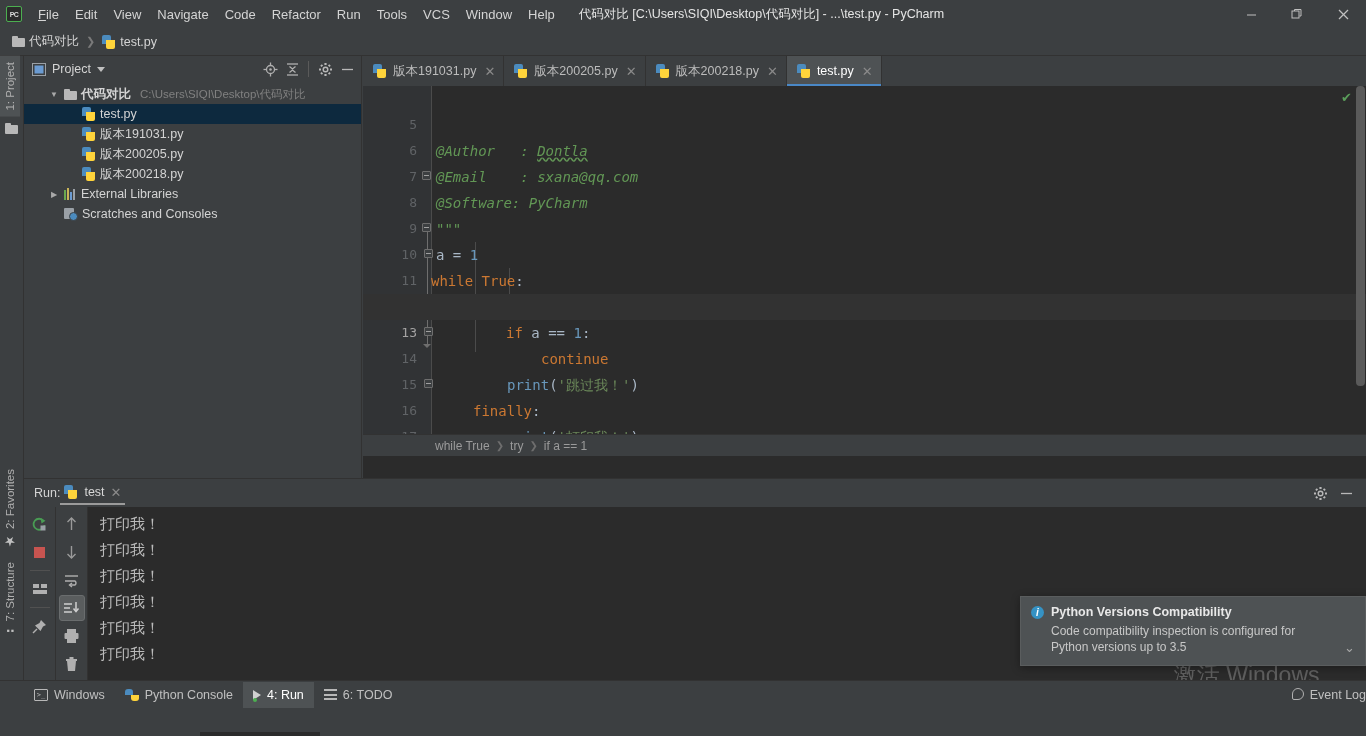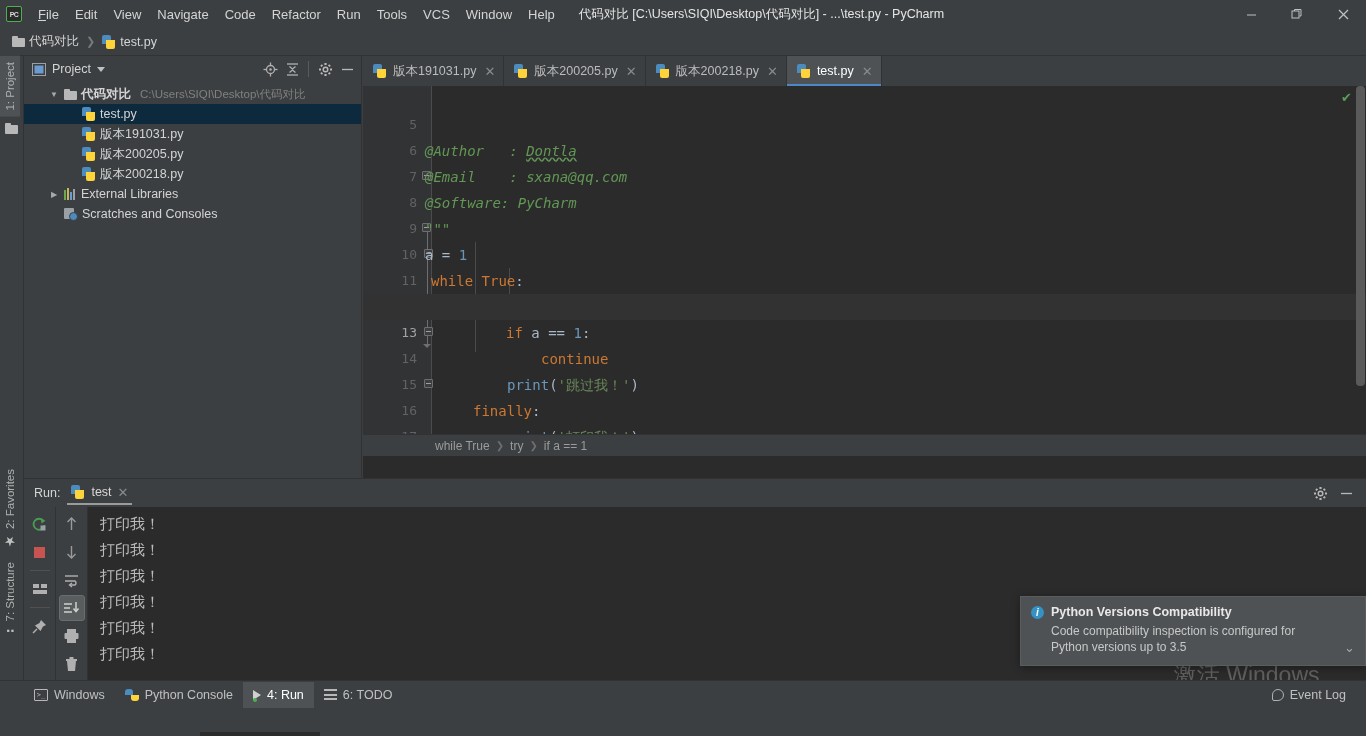--- a/index.html
+++ b/index.html
@@ -186,21 +186,21 @@
   .cl {
     position: relative; height: 26px; line-height: 26px; white-space: pre;
   }
   .cl.current { background: #323232; }
   .ln {
     position: absolute; left: 0; width: 54px; text-align: right;
     color: #606366; font-size: 13px;
     font-family: "DejaVu Sans Mono", "Liberation Mono", monospace;
   }
   .cl.current .ln { color: #a4a3a3; }
-  .ctext { position: absolute; left: 62px; }
+  .ctext { position: absolute; left: 73px; }
   .k-doc { color: #629755; font-style: italic; }
   .k-kw { color: #cc7832; }
   .k-fn { color: #6897bb; }
   .k-num { color: #6897bb; }
   .k-str { color: #6a8759; }
   .k-def { color: #a9b7c6; }
   .squiggle {
     text-decoration: underline wavy #629755;
     text-decoration-skip-ink: none;
   }
@@ -241,21 +241,21 @@
     border-top: 1px solid #323232;
   }
   .bc-sep { color: #6e6e6e; font-size: 10px; }
 
   
   .run-panel {
     position: absolute; left: 24px; top: 478px; width: 1342px; height: 202px;
     background: #3c3f41; border-top: 1px solid #323232;
   }
   .run-header {
-    height: 28px; display: flex; align-items: center; padding-left: 10px; gap: 7px;
+    height: 28px; display: flex; align-items: center; padding-left: 10px; gap: 0;
     position: relative;
   }
   .run-label { font-size: 12.5px; color: #d4d4d4; }
   .run-tab {
     display: flex; align-items: center; gap: 6px; font-size: 12.5px;
     color: #d8d8d8; padding: 3px 4px 5px 4px; position: relative;
   }
   .run-tab::after {
     content: ''; position: absolute; left: 0; right: 0; bottom: 0; height: 2px;
     background: #9b9b9b;
@@ -318,21 +318,21 @@
   .bottom-bar {
     position: absolute; left: 0; bottom: 28px; width: 1366px; height: 28px;
     background: #3c3f41; display: flex; align-items: center; padding-left: 24px;
     border-top: 1px solid #323232;
   }
   .bb-item {
     display: flex; align-items: center; gap: 6px; font-size: 12.5px;
     color: #c0c0c0; padding: 4px 10px; height: 26px; cursor: default;
   }
   .bb-item.active { background: #4e5254; color: #fff; }
-  .bb-right { margin-left: auto; display: flex; align-items: center; gap: 6px; padding-right: 20px; }
+  .bb-right { margin-left: auto; display: flex; align-items: flex-start; gap: 6px; padding-right: 0; }
 
   
   .status-bar {
     position: absolute; left: 0; bottom: 0; width: 1366px; height: 28px;
     background: #3c3f41; display: flex; align-items: center; padding: 0 10px 0 6px;
   }
   .sb-left { display: flex; align-items: center; gap: 8px; }
   .sb-right { margin-left: auto; display: flex; align-items: center; gap: 14px; font-size: 12.5px; color: #c0c0c0; }
   .sb-item { cursor: default; }
   .sb-item.dim { color: #8c8c8c; }

